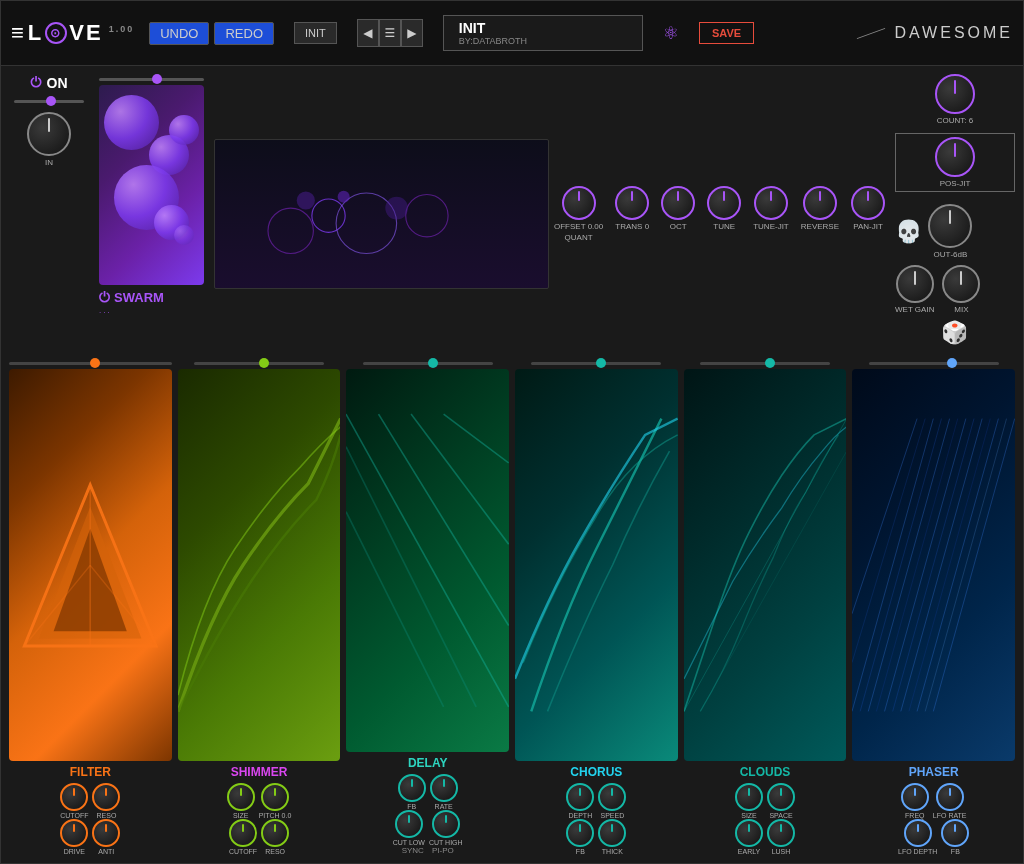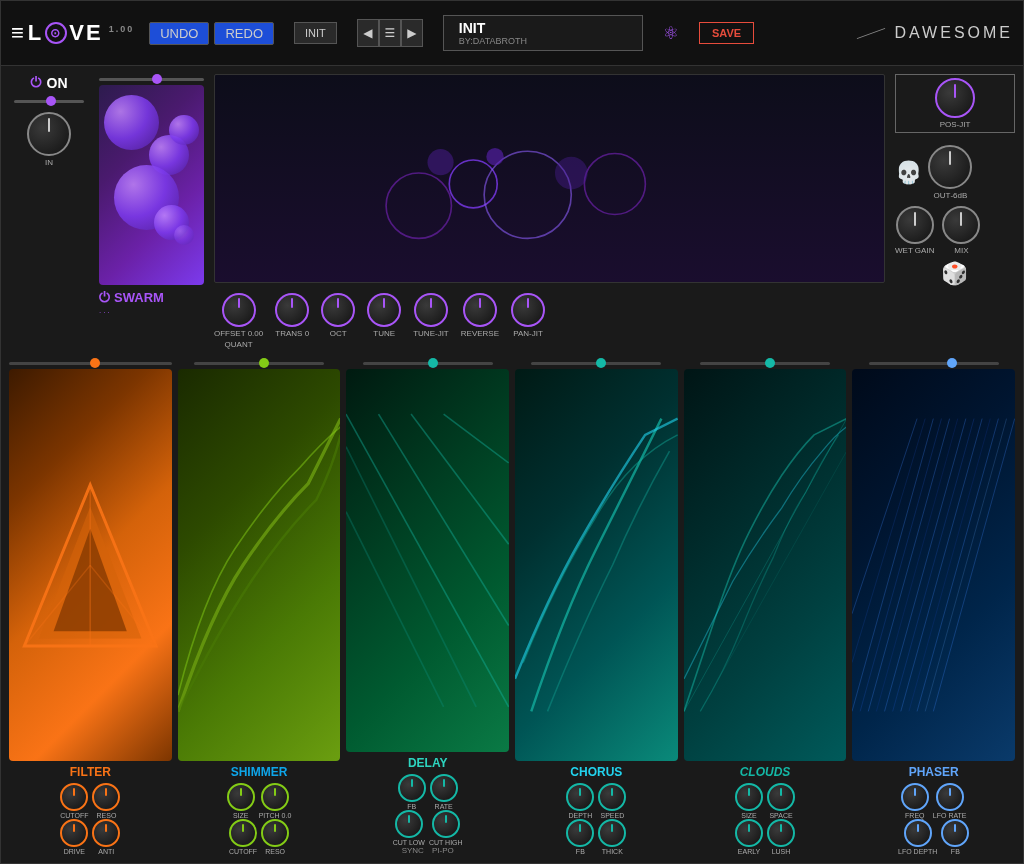--- a/index.html
+++ b/index.html
@@ -400,24 +400,24 @@
     .effect-phaser {
       background: linear-gradient(135deg, #000a1a, #001530, #00254a, #0a3a6a);
     }
 
     .effect-name {
       font-size: 12px;
       font-weight: bold;
       margin: 4px 0;
     }
     .name-orange { color: #f97316; }
-    .name-green { color: #0ea5e9; }
+    .name-green { color: #d946ef; }
     .name-teal-dark { color: #2dd4bf; }
     .name-cyan { color: #22d3ee; }
-    .name-teal { color: #14b8a6; font-style: italic; }
+    .name-teal { color: #14b8a6; }
     .name-blue { color: #60a5fa; }
 
     .knob-xs {
       width: 28px;
       height: 28px;
       border-radius: 50%;
       border: 2px solid #888;
       background: radial-gradient(circle at 35% 35%, #3a3a3a, #111);
       position: relative;
       cursor: pointer;
@@ -581,21 +581,21 @@
             <div class="bubble" style="width:20px;height:20px;top:140px;right:10px;opacity:0.5;"></div>
           </div>
         </div>
         <div class="swarm-label">
           <span class="power-icon" style="color:#a855f7;">⏻</span>
           <span>SWARM</span>
         </div>
         <div class="swarm-dots">...</div>
       </div>
 
-      <div style="display:flex;flex-direction:column;flex:1;gap:5px;">
+      <div style="display:flex;flex-direction:row;flex:1;gap:5px;align-items:center;">
 
         <div class="visualizer">
           <svg width="100%" height="100%" viewBox="0 0 440 190">
             <circle cx="100" cy="120" r="30" fill="none" stroke="#6b21a8" stroke-width="1.5" opacity="0.7"></circle>
             <circle cx="150" cy="100" r="22" fill="none" stroke="#7c3aed" stroke-width="1.5" opacity="0.8"></circle>
             <circle cx="200" cy="110" r="40" fill="none" stroke="#8b5cf6" stroke-width="1.5" opacity="0.6"></circle>
             <circle cx="280" cy="100" r="28" fill="none" stroke="#6b21a8" stroke-width="1.5" opacity="0.7"></circle>
             <circle cx="120" cy="80" r="12" fill="#4c1d95" opacity="0.5"></circle>
             <circle cx="170" cy="75" r="8" fill="#5b21b6" opacity="0.6"></circle>
             <circle cx="240" cy="90" r="15" fill="#4c1d95" opacity="0.4"></circle>
@@ -629,20 +629,24 @@
             <span class="knob-label">REVERSE</span>
           </div>
           <div class="knob-container">
             <div class="knob-sm purple"></div>
             <span class="knob-label">PAN-JIT</span>
           </div>
         </div>
       </div>
 
       <div class="right-controls">
+        <div class="knob-container">
+          <div class="knob purple" style="width:40px;height:40px;"></div>
+          <span class="knob-label">COUNT: 6</span>
+        </div>
         <div class="pos-jit-box">
           <div class="knob-container">
             <div class="knob purple" style="width:40px;height:40px;"></div>
             <span class="knob-label">POS-JIT</span>
           </div>
         </div>
 
         <div style="display:flex;flex-direction:column;gap:6px;margin-top:4px;">
           <div style="display:flex;align-items:center;gap:6px;">
             <span class="skull-icon">💀</span>

